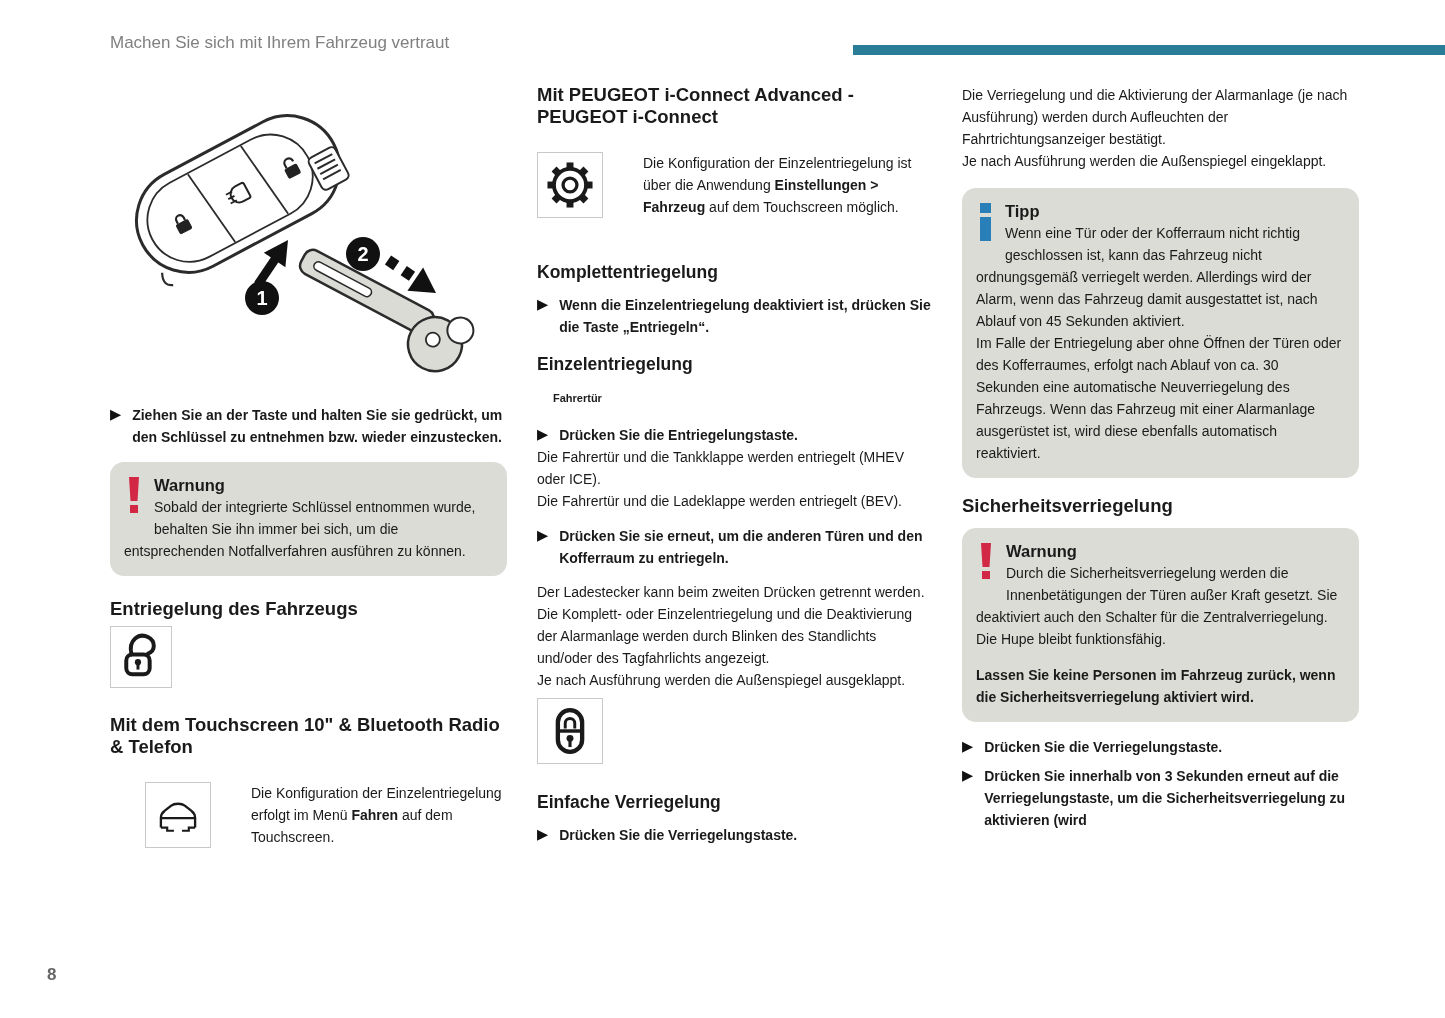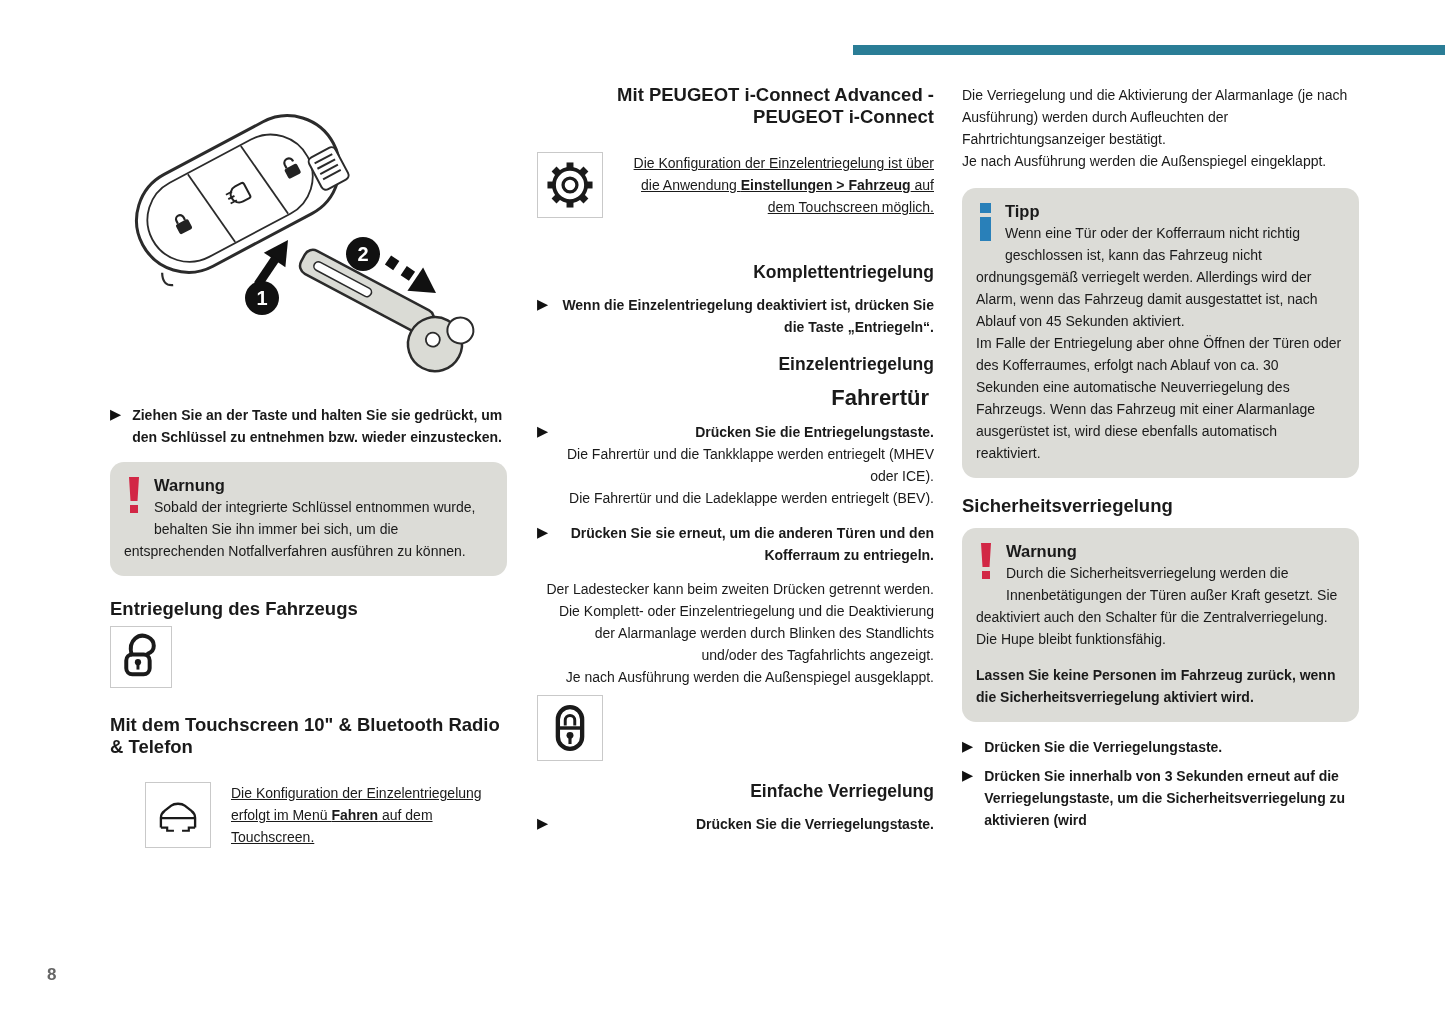--- a/index.html
+++ b/index.html
@@ -3,45 +3,46 @@
 <meta charset="utf-8">
 <style>
   html,body{margin:0;padding:0;background:#fff;}
   .page{position:relative;width:1445px;height:1018px;background:#ffffff;overflow:hidden;
         font-family:"Liberation Sans","DejaVu Sans",sans-serif;color:#1a1a1a;}
   .running-head{position:absolute;left:110px;top:33px;font-size:17px;color:#808080;}
   .accent-bar{position:absolute;left:853px;top:45px;width:592px;height:10px;background:#2a7d96;}
   .page-num{position:absolute;left:47px;top:965px;font-size:17px;font-weight:bold;color:#666;}
   .col{position:absolute;top:84px;width:397px;}
   .col-left{left:110px;}
-  .col-mid{left:537px;text-align:right;}
+  .col-mid{left:537px;}
   .col-right{left:962px;}
   .h1{font-size:18.5px;font-weight:bold;line-height:22px;margin:0;}
   .h2{font-size:17.5px;font-weight:bold;line-height:21px;margin:0;}
-  .h3{font-size:22px;font-weight:bold;line-height:20px;margin:5px;}
+  .h3{font-size:11px;font-weight:bold;line-height:20px;margin:16px;}
   p{font-size:14px;line-height:22px;margin:0;}
   .pre{white-space:pre-line;}
   .bullet{display:flex;gap:11px;align-items:flex-start;}
   .bullet .arr{flex:0 0 auto;font-size:14.5px;line-height:21px;color:#111;}
   .bullet .btxt{flex:1;font-weight:bold;}
   .notice{background:#dcdcd7;border-radius:14px;padding:12px 16px 14px 14px;}
   .notice-title{font-size:16.5px;font-weight:bold;line-height:22px;}
   .notice-icon{float:left;margin:3px 12px 2px 2px;}
   .notice .bold-note{font-weight:bold;margin-top:14px;}
   .iconbox{width:62px;height:62px;border:1px solid #c9c9c9;background:#fff;
            display:flex;align-items:center;justify-content:center;flex:0 0 auto;box-sizing:border-box;}
-  .iconrow{display:flex;gap:20px;align-items:flex-start;text-decoration:underline;}
+  .iconrow{display:flex;gap:40px;align-items:flex-start;}
   .figure{margin:18px 0 8px 0;}
   svg text.callout{font-family:"Liberation Sans","DejaVu Sans",sans-serif;font-weight:bold;font-size:20px;fill:#fff;}
 </style>
 </head>
 <body>
 
 <div class="page">
 
+  <div class="running-head">Machen Sie sich mit Ihrem Fahrzeug vertraut</div>
   <div class="accent-bar"></div>
 
   <div class="col col-left">
 
     <div class="figure">
       <svg width="397" height="290" viewBox="0 0 397 290">
 
         <g transform="translate(128,92) rotate(-28)" stroke="#2b2b2b" fill="#fff">
           <rect x="-108" y="-52" width="216" height="104" rx="52" stroke-width="3"></rect>
           <rect x="-97" y="-42" width="176" height="84" rx="42" stroke-width="1.8" fill="none"></rect>
@@ -203,21 +204,21 @@
     <div class="iconbox" style="margin-top:7px;width:66px;height:66px;">
       <svg width="52" height="52" viewBox="0 0 60 60">
         <rect x="16" y="6" width="28" height="48" rx="14" fill="none" stroke="#1a1a1a" stroke-width="5"></rect>
         <line x1="16.5" y1="30" x2="43.5" y2="30" stroke="#1a1a1a" stroke-width="4"></line>
         <path d="M24.5,27 v-6 a5.5,5.5 0 0 1 11,0 v6" fill="none" stroke="#1a1a1a" stroke-width="3.4"></path>
         <circle cx="30" cy="38.5" r="4" fill="#1a1a1a"></circle>
         <rect x="28.2" y="40" width="3.6" height="8.5" fill="#1a1a1a"></rect>
       </svg>
     </div>
 
-    <h3 class="h2" style="margin-top:20px;">Einfache Verriegelung</h3>
+    <h3 class="h2" style="margin-top:28px;">Einfache Verriegelung</h3>
 
     <div class="bullet" style="margin-top:11px;">
       <span class="arr">▶</span>
       <p class="btxt">Drücken Sie die Verriegelungstaste.</p>
     </div>
   </div>
 
   <div class="col col-right">
 
     <p class="pre">Die Verriegelung und die Aktivierung der Alarmanlage (je nach Ausführung) werden durch Aufleuchten der Fahrtrichtungsanzeiger bestätigt.

